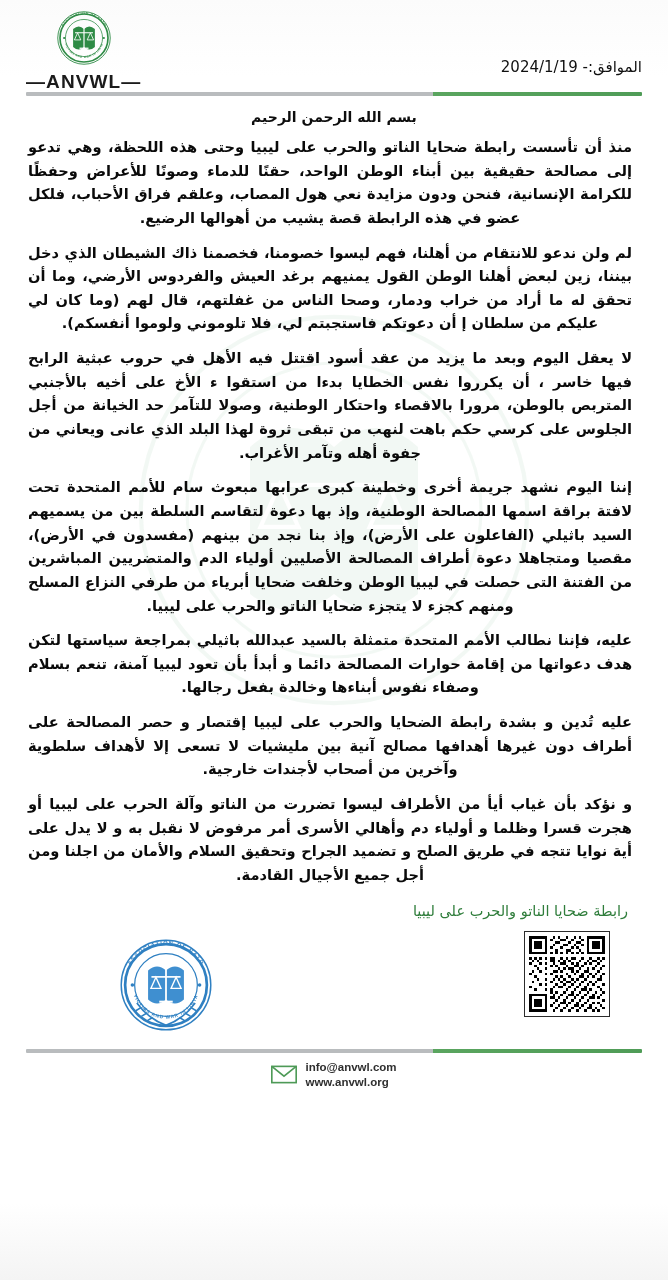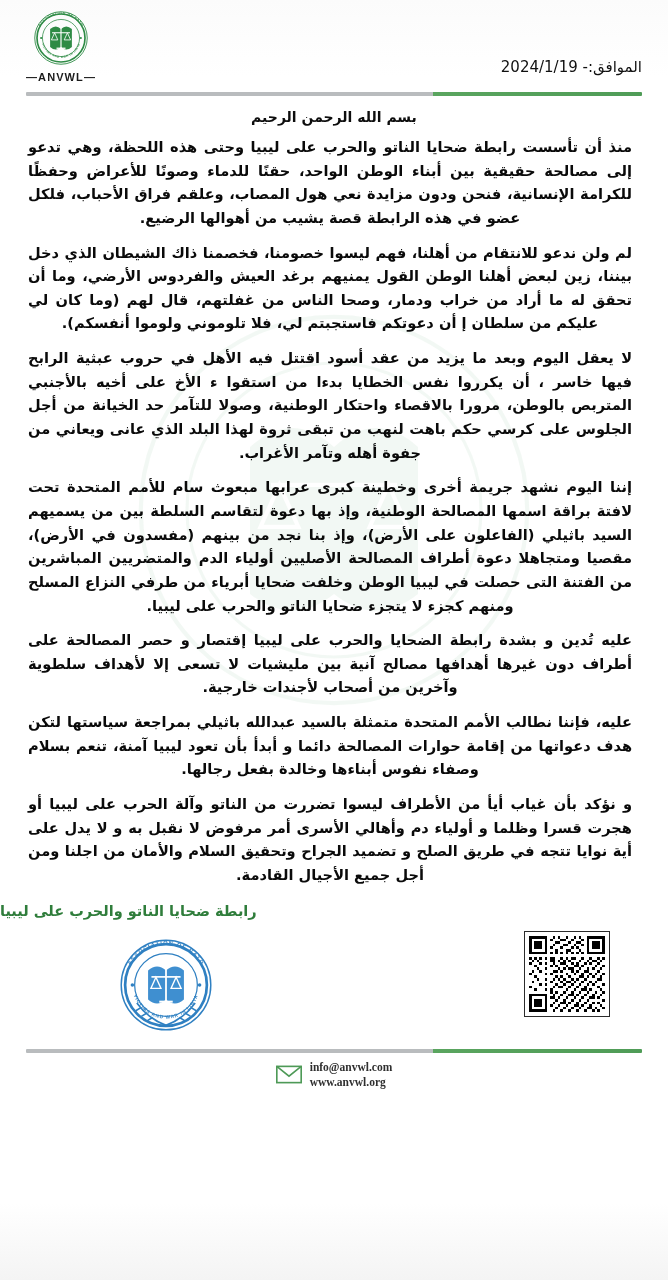--- a/index.html
+++ b/index.html
@@ -54,21 +54,21 @@
     display: flex;
     flex-direction: column;
     align-items: center;
     margin-top: 6px;
     margin-right: 0;
   }
   .logo-mark { width: 64px; height: 64px; display: block; }
   .logo-word {
     margin-top: 1px;
     font-family: "Liberation Sans", sans-serif;
-    font-size: 11px;
+    font-size: 19px;
     font-weight: 700;
     letter-spacing: 1.1px;
     color: #1b1b1b;
     direction: ltr;
     white-space: nowrap;
     text-align: center;
   }
   .date-line {
     direction: rtl;
     margin-top: 58px;
@@ -123,23 +123,23 @@
     margin: 0 0 11px 0;
     text-indent: 0;
   }
   .para.first { margin-top: 10px; }
 
   
   .signature {
     position: relative;
     z-index: 2;
     margin: 16px 40px 0 0;
-    text-align: left;
+    text-align: right;
     font-size: 14.5px;
-    font-weight: 700;
+    font-weight: 400;
     color: #2f7d3b;
   }
 
   
   .mark-row {
     position: relative;
     z-index: 2;
     height: 118px;
     margin-top: 6px;
     padding: 0 30px;
@@ -171,21 +171,21 @@
     z-index: 2;
     display: flex;
     align-items: center;
     justify-content: center;
     gap: 8px;
     direction: ltr;
     margin-top: 7px;
   }
   .env-icon { width: 26px; height: 19px; flex: none; }
   .contact {
-    font-family: Liberation Serif, serif;
+    font-family: Liberation Sans, sans-serif;
     font-size: 11.5px;
     font-weight: 700;
     line-height: 1.33;
     color: #2f2f2f;
   }
   .contact span { display: block; }
 </style>
 </head>
 <body>
 
@@ -241,22 +241,22 @@
 
   <div class="rule"></div>
 
   <div class="basmala">بسم الله الرحمن الرحيم</div>
 
   <div class="body-area">
     <p class="para first">منذ أن تأسست رابطة ضحايا الناتو والحرب على ليبيا وحتى هذه اللحظة، وهي تدعو إلى مصالحة حقيقية بين أبناء الوطن الواحد، حقنًا للدماء وصونًا للأعراض وحفظًا للكرامة الإنسانية، فنحن ودون مزايدة نعي هول المصاب، وعلقم فراق الأحباب، فلكل عضو في هذه الرابطة قصة يشيب من أهوالها الرضيع.</p>
     <p class="para">لم ولن ندعو للانتقام من أهلنا، فهم ليسوا خصومنا، فخصمنا ذاك الشيطان الذي دخل بيننا، زين لبعض أهلنا الوطن القول يمنيهم برغد العيش والفردوس الأرضي، وما أن تحقق له ما أراد من خراب ودمار، وصحا الناس من غفلتهم، قال لهم (وما كان لي عليكم من سلطان إ أن دعوتكم فاستجبتم لي، فلا تلوموني ولوموا أنفسكم).</p>
     <p class="para">لا يعقل اليوم وبعد ما يزيد من عقد أسود اقتتل فيه الأهل في حروب عبثية الرابح فيها خاسر ، أن يكرروا نفس الخطايا بدءا من استقوا ء الأخ على أخيه بالأجنبي المتربص بالوطن، مرورا بالاقصاء واحتكار الوطنية، وصولا للتآمر حد الخيانة من أجل الجلوس على كرسي حكم باهت لنهب من تبقى ثروة لهذا البلد الذي عانى ويعاني من جفوة أهله وتآمر الأغراب.</p>
     <p class="para">إننا اليوم نشهد جريمة أخرى وخطينة كبرى عرابها مبعوث سام للأمم المتحدة تحت لافتة براقة اسمها المصالحة الوطنية، وإذ بها دعوة لتقاسم السلطة بين من يسميهم السيد باثيلي (الفاعلون على الأرض)، وإذ بنا نجد من بينهم (مفسدون في الأرض)، مقصيا ومتجاهلا  دعوة أطراف المصالحة الأصليين أولياء الدم والمتضريين المباشرين من الفتنة التى حصلت في ليبيا الوطن وخلفت ضحايا أبرياء من طرفي النزاع المسلح ومنهم كجزء لا يتجزء ضحايا الناتو والحرب على ليبيا.</p>
+    <p class="para">عليه، فإننا نطالب الأمم المتحدة متمثلة بالسيد عبدالله باثيلي بمراجعة سياستها لتكن هدف دعواتها من إقامة حوارات المصالحة دائما و أبدأ بأن تعود ليبيا آمنة، تنعم بسلام وصفاء نفوس أبناءها وخالدة بفعل رجالها.</p>
     <p class="para">عليه تُدين و بشدة رابطة الضحايا والحرب على ليبيا إقتصار و حصر المصالحة على أطراف دون غيرها أهدافها مصالح آنية بين مليشيات لا تسعى إلا لأهداف سلطوية وآخرين من أصحاب لأجندات خارجية.</p>
-    <p class="para">عليه، فإننا نطالب الأمم المتحدة متمثلة بالسيد عبدالله باثيلي بمراجعة سياستها لتكن هدف دعواتها من إقامة حوارات المصالحة دائما و أبدأ بأن تعود ليبيا آمنة، تنعم بسلام وصفاء نفوس أبناءها وخالدة بفعل رجالها.</p>
     <p class="para">و نؤكد بأن غياب أيأ من الأطراف ليسوا تضررت من الناتو وآلة الحرب على ليبيا أو هجرت قسرا وظلما و أولياء دم وأهالي الأسرى أمر مرفوض لا نقبل به و لا يدل على أية نوايا تتجه في طريق الصلح و تضميد الجراح وتحقيق السلام والأمان من اجلنا ومن أجل جميع الأجيال القادمة.</p>
   </div>
 
   <div class="signature">رابطة ضحايا الناتو والحرب على ليبيا</div>
 
   <div class="mark-row">
 
     <div class="stamp-wrap">
       <svg viewBox="0 0 100 100" width="112" height="112" aria-hidden="true">
         <defs>

